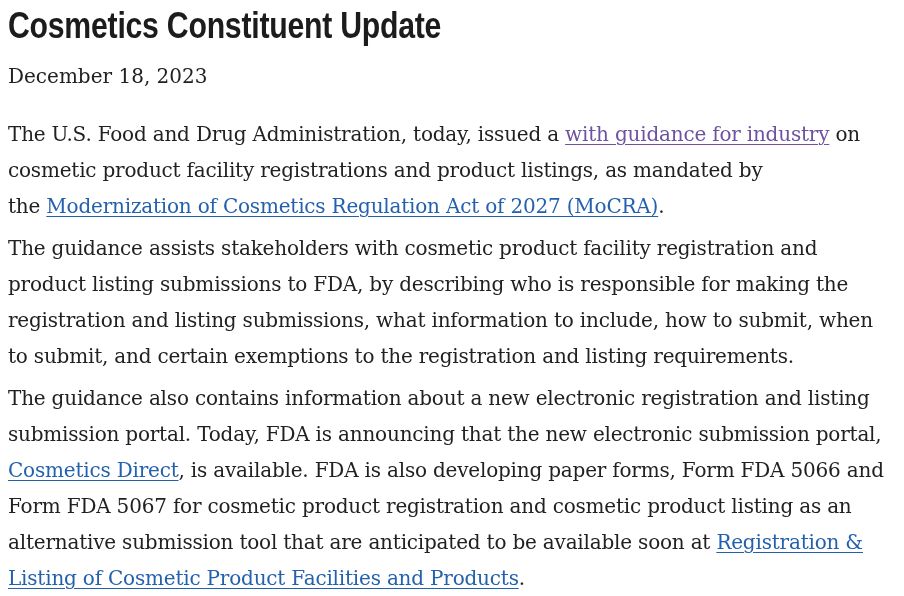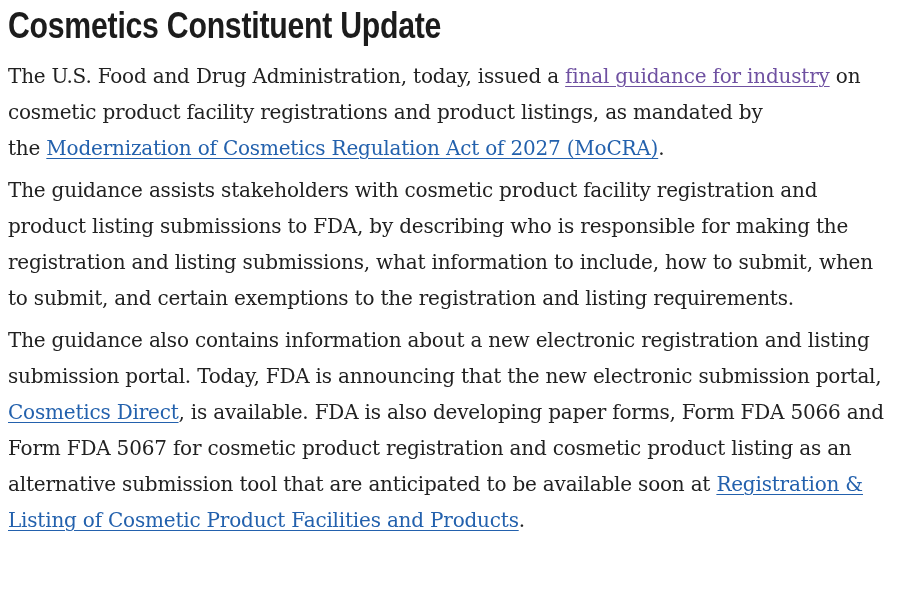--- a/index.html
+++ b/index.html
@@ -63,18 +63,19 @@
   }
   .body-para a.visited {
     color: var(--visited);
   }
 </style>
 </head>
 <body>
 
 <main class="page">
   <h1 class="page-title"><span class="squeeze">Cosmetics Constituent Update</span></h1>
+  <p class="pub-date">December 18, 2023</p>
   <div class="article-body">
-      <p class="body-para"><span>The U.S. Food and Drug Administration, today, issued a </span><a href="#" class="visited">final guidance for industry</a><span> on cosmetic product facility registrations and product listings, as mandated by the&nbsp;</span><a href="#">Modernization of Cosmetics Regulation Act of 2027 (MoCRA)</a><span>.</span></p>
+      <p class="body-para"><span>The U.S. Food and Drug Administration, today, issued a </span><a href="#" class="visited">with guidance for industry</a><span> on cosmetic product facility registrations and product listings, as mandated by the&nbsp;</span><a href="#">Modernization of Cosmetics Regulation Act of 2027 (MoCRA)</a><span>.</span></p>
       <p class="body-para"><span>The guidance assists stakeholders with cosmetic product facility registration and product listing submissions to FDA, by describing who is responsible for making the registration and listing submissions, what information to include, how to submit, when to submit, and certain exemptions to the registration and listing requirements.</span></p>
       <p class="body-para"><span>The guidance also contains information about a new electronic registration and listing submission portal. Today, FDA is announcing that the new electronic submission portal, </span><a href="#">Cosmetics Direct</a><span>, is available. FDA is also developing paper forms, Form FDA 5066 and Form FDA 5067 for cosmetic product registration and cosmetic product listing as an alternative submission tool that are anticipated to be available soon at </span><a href="#">Registration &amp; Listing of Cosmetic Product Facilities and Products</a><span>.</span></p>
     </div>
 </main>
 
 </body></html>

